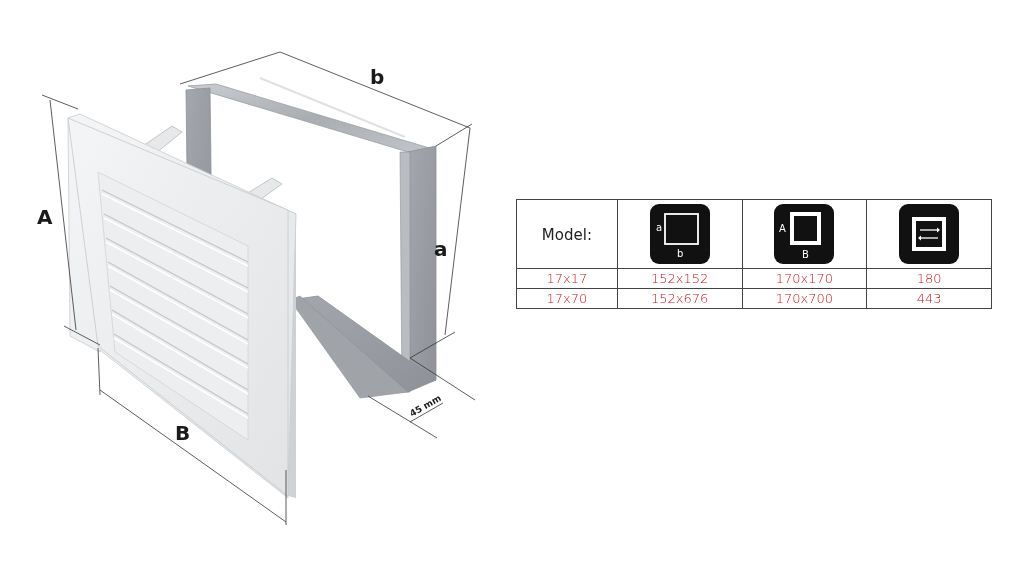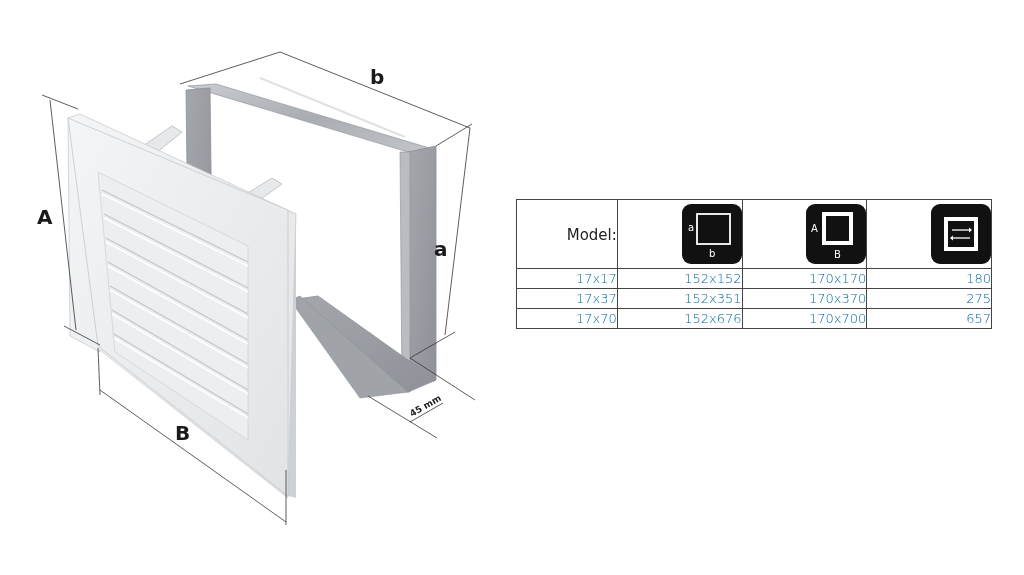--- a/index.html
+++ b/index.html
@@ -3,23 +3,23 @@
 <meta charset="utf-8">
 <style>
   html, body { margin:0; padding:0; background:#ffffff; }
   body { width:1024px; height:575px; position:relative; overflow:hidden; font-family:"Liberation Sans", sans-serif; }
   #figure { position:absolute; left:0; top:0; width:500px; height:575px; }
   .dim-label { font-family:"DejaVu Sans", sans-serif; font-weight:bold; fill:#1a1a1a; }
   table.spec {
     position:absolute; left:516px; top:199px; width:476px;
     border-collapse:collapse; font-family:"DejaVu Sans", sans-serif; color:#555;
   }
-  table.spec td, table.spec th { border:1.5px solid #444; text-align:right; padding:0; }
+  table.spec td, table.spec th { border:1.5px solid #444; text-align:center; padding:0; }
   table.spec th { height:68px; font-weight:normal; }
-  table.spec td { height:19px; font-size:13px; font-weight:300; color:#0369a1; }
+  table.spec td { height:19px; font-size:13px; font-weight:300; color:#b91c1c; }
   .model-label { font-size:15px; color:#222; }
   .icon-box { display:inline-block; width:60px; height:60px; background:#111; border-radius:9px; position:relative; vertical-align:middle; }
   .c1 { width:100px; } .c2 { width:124px; } .c3 { width:124px; } .c4 { width:124px; }
 </style>
 </head>
 <body>
 
 <svg id="figure" viewBox="0 0 500 575" xmlns="http://www.w3.org/2000/svg">
   <defs>
     <linearGradient id="metal" x1="0" y1="0" x2="1" y2="1">
@@ -152,25 +152,19 @@
       </span>
     </th>
   </tr>
   <tr>
     <td>17x17</td>
     <td>152x152</td>
     <td>170x170</td>
     <td>180</td>
   </tr>
   <tr>
-    <td>17x37</td>
-    <td>152x351</td>
-    <td>170x370</td>
-    <td>275</td>
-  </tr>
-  <tr>
     <td>17x70</td>
     <td>152x676</td>
     <td>170x700</td>
-    <td>657</td>
+    <td>443</td>
   </tr>
 </tbody>
   </table>
 
 </body></html>

